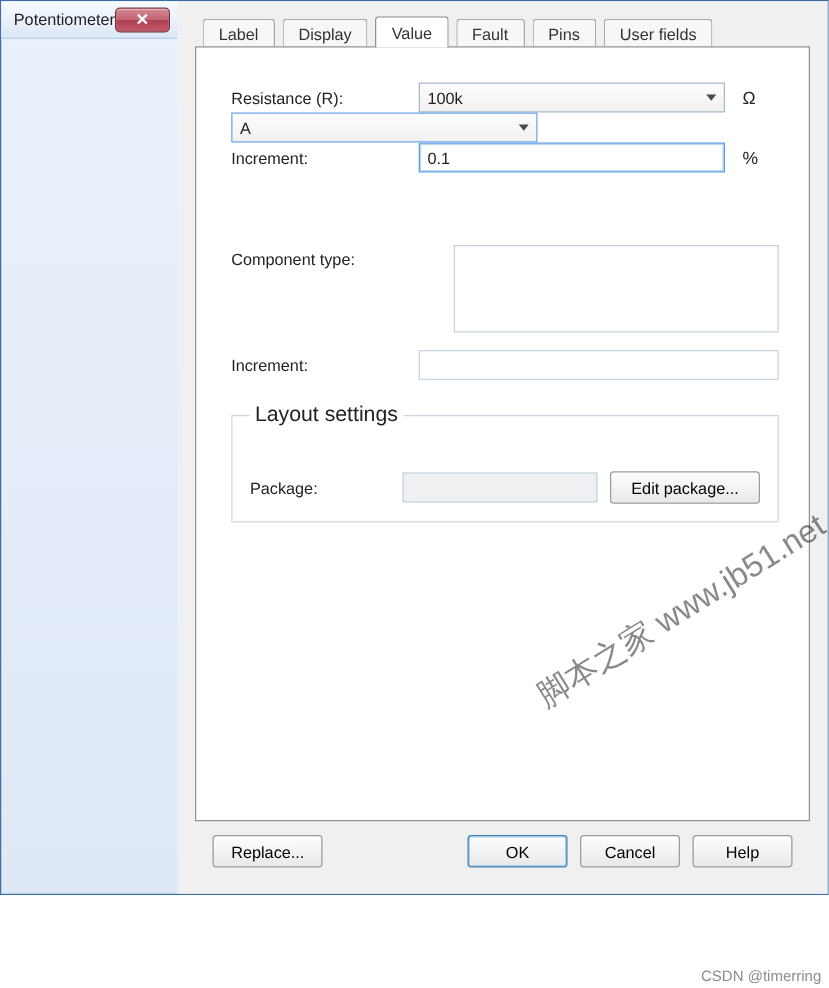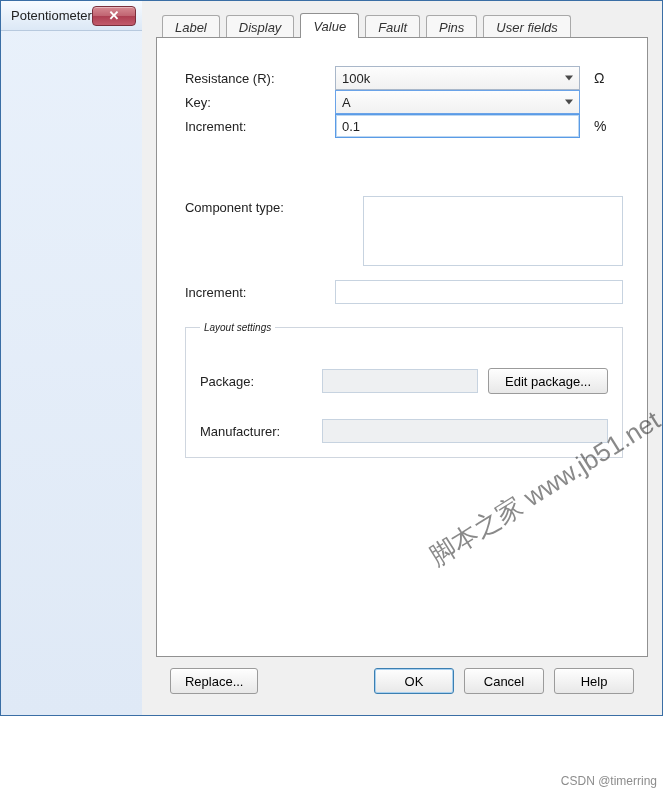--- a/index.html
+++ b/index.html
@@ -60,21 +60,20 @@
     display: flex;
     flex-direction: column;
     position: relative;
   }
   .tabstrip {
     display: flex;
     align-items: flex-end;
     gap: 6px;
     height: 26px;
     padding-left: 6px;
-    font-style: italic;
   }
   .tab {
     padding: 4px 12px 3px 12px;
     background: #f7f7f7;
     border: 1px solid #a9a9a9;
     border-bottom: none;
     border-top-left-radius: 3px;
     border-top-right-radius: 3px;
     font-size: 13px;
     color: #333;
@@ -158,22 +157,21 @@
     border: 1px solid #c7d3e0;
     background:#fff;
   }
   fieldset.layout {
     margin: 18px 0 0 0;
     border: 1px solid #cfd6df;
     padding: 10px 14px 14px 14px;
   }
   fieldset.layout legend {
     padding: 0 4px;
-    font-size: 10px;
-    font-style: italic;
+    font-size: 17px;
   }
   .lrow {
     display:flex;
     align-items:center;
     margin-bottom: 10px;
     margin-top: 25px;
   }
   .lrow:last-child{margin-bottom:0;}
   .lrow .llabel { width: 122px; }
   .readonly {
@@ -257,21 +255,20 @@
       <div class="row">
         <div class="row-label">Resistance (R):</div>
         <div class="combo">
           <span>100k</span>
           <span class="arrow"></span>
         </div>
         <div class="unit">Ω</div>
       </div>
 
       <div class="row">
-        <div class="row-label">Key:</div>
         <div class="combo focus">
           <span>A</span>
           <span class="arrow"></span>
         </div>
       </div>
 
       <div class="row">
         <div class="row-label">Increment:</div>
         <div class="textin focus">
           <span>0.1</span>
@@ -291,24 +288,20 @@
         <div class="textin2"></div>
       </div>
 
       <fieldset class="layout">
         <legend>Layout settings</legend>
         <div class="lrow">
           <div class="llabel">Package:</div>
           <div class="readonly"></div>
           <button class="btn editpkg">Edit package...</button>
         </div>
-        <div class="lrow">
-          <div class="llabel">Manufacturer:</div>
-          <div class="readonly"></div>
-        </div>
       </fieldset>
 
     </div>
 
     <div class="footer">
       <button class="btn">Replace...</button>
       <div class="spacer"></div>
       <button class="btn default">OK</button>
       <button class="btn">Cancel</button>
       <button class="btn">Help</button>

